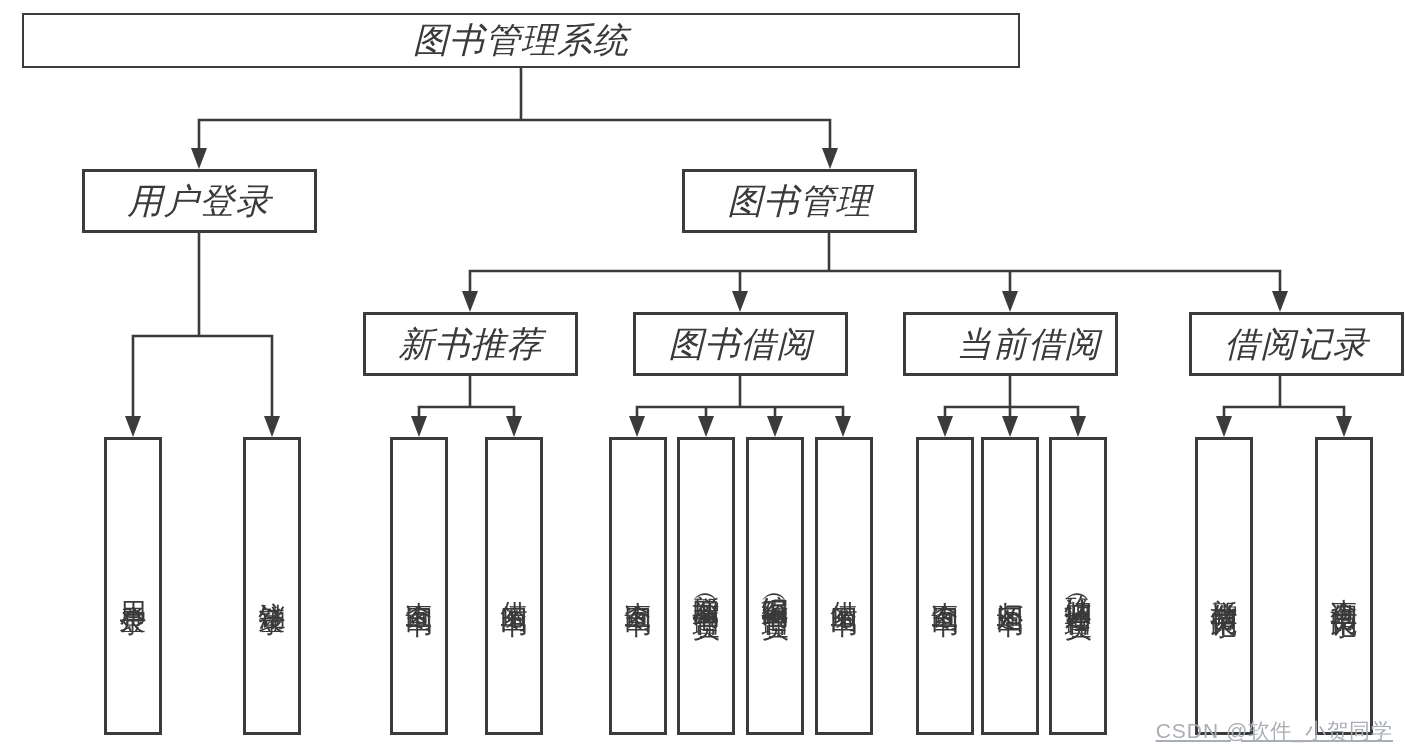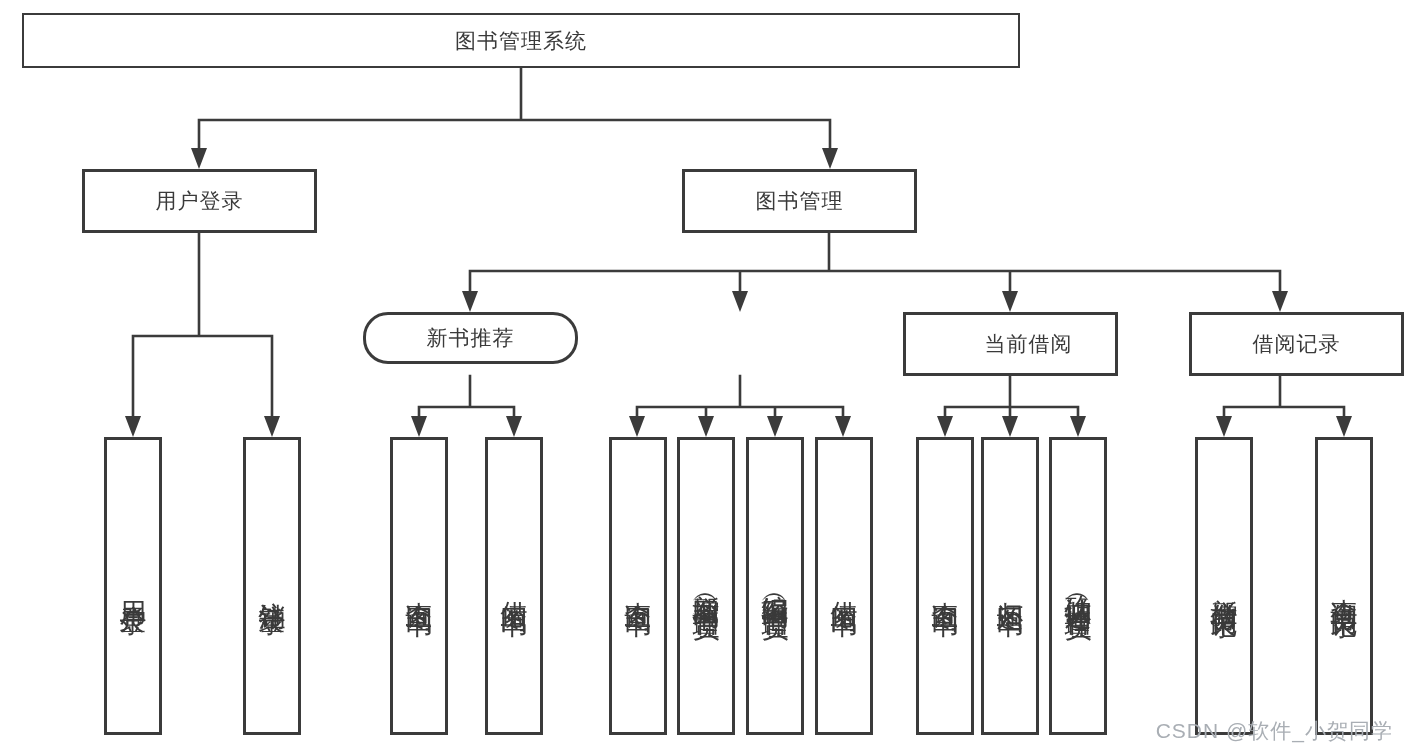--- a/index.html
+++ b/index.html
@@ -38,36 +38,37 @@
     position: absolute;
     box-sizing: border-box;
     border: 3px solid var(--box-border);
     background: #ffffff;
     display: flex;
     align-items: center;
     justify-content: center;
     text-align: center;
   }
   .node.root { border-width: 2px; }
-  .hbox { font-size: 21px; letter-spacing: 1px; }
+  .hbox { font-size: 35px; letter-spacing: 1px; font-style: italic; }
   .vbox span {
     writing-mode: vertical-rl;
     text-orientation: mixed;
     font-size: 27px;
     letter-spacing: 3px;
     white-space: nowrap;
   }
   .watermark {
     position: absolute;
     right: 12px;
     bottom: 2px;
     font-size: 21px;
     letter-spacing: 1px;
     color: var(--watermark);
     z-index: 5;
+    text-decoration: underline;
   }
 </style>
 </head>
 <body>
 
 <div class="canvas">
 
   <svg class="connectors" viewBox="0 0 1405 747" aria-hidden="true">
     <path class="wire" d="
       M521,68 V120 M199,120 H830 M199,120 V148 M830,120 V148
@@ -94,22 +95,25 @@
     <span>图书管理系统</span>
   </div>
 
   <div class="node hbox" style="left:82px; top:169px; width:235px; height:64px;">
     <span>用户登录</span>
   </div>
   <div class="node hbox" style="left:682px; top:169px; width:235px; height:64px;">
     <span>图书管理</span>
   </div>
 
-  <div class="node hbox" style="left:363px; top:312px; width:215px; height:52px;border-radius:25px;">
+  <div class="node hbox" style="left:363px; top:312px; width:215px; height:64px;">
     <span>新书推荐</span>
+  </div>
+  <div class="node hbox" style="left:633px; top:312px; width:215px; height:64px;">
+    <span>图书借阅</span>
   </div>
   <div class="node hbox" style="left:903px; top:312px; width:215px; height:64px;padding-left:36px;">
     <span>当前借阅</span>
   </div>
   <div class="node hbox" style="left:1173px; top:312px; width:215px; height:64px;margin-left:16px;">
     <span>借阅记录</span>
   </div>
 
   <div class="node vbox" style="left:104px; top:437px; width:58px; height:298px;">
     <span>用户登录</span>

